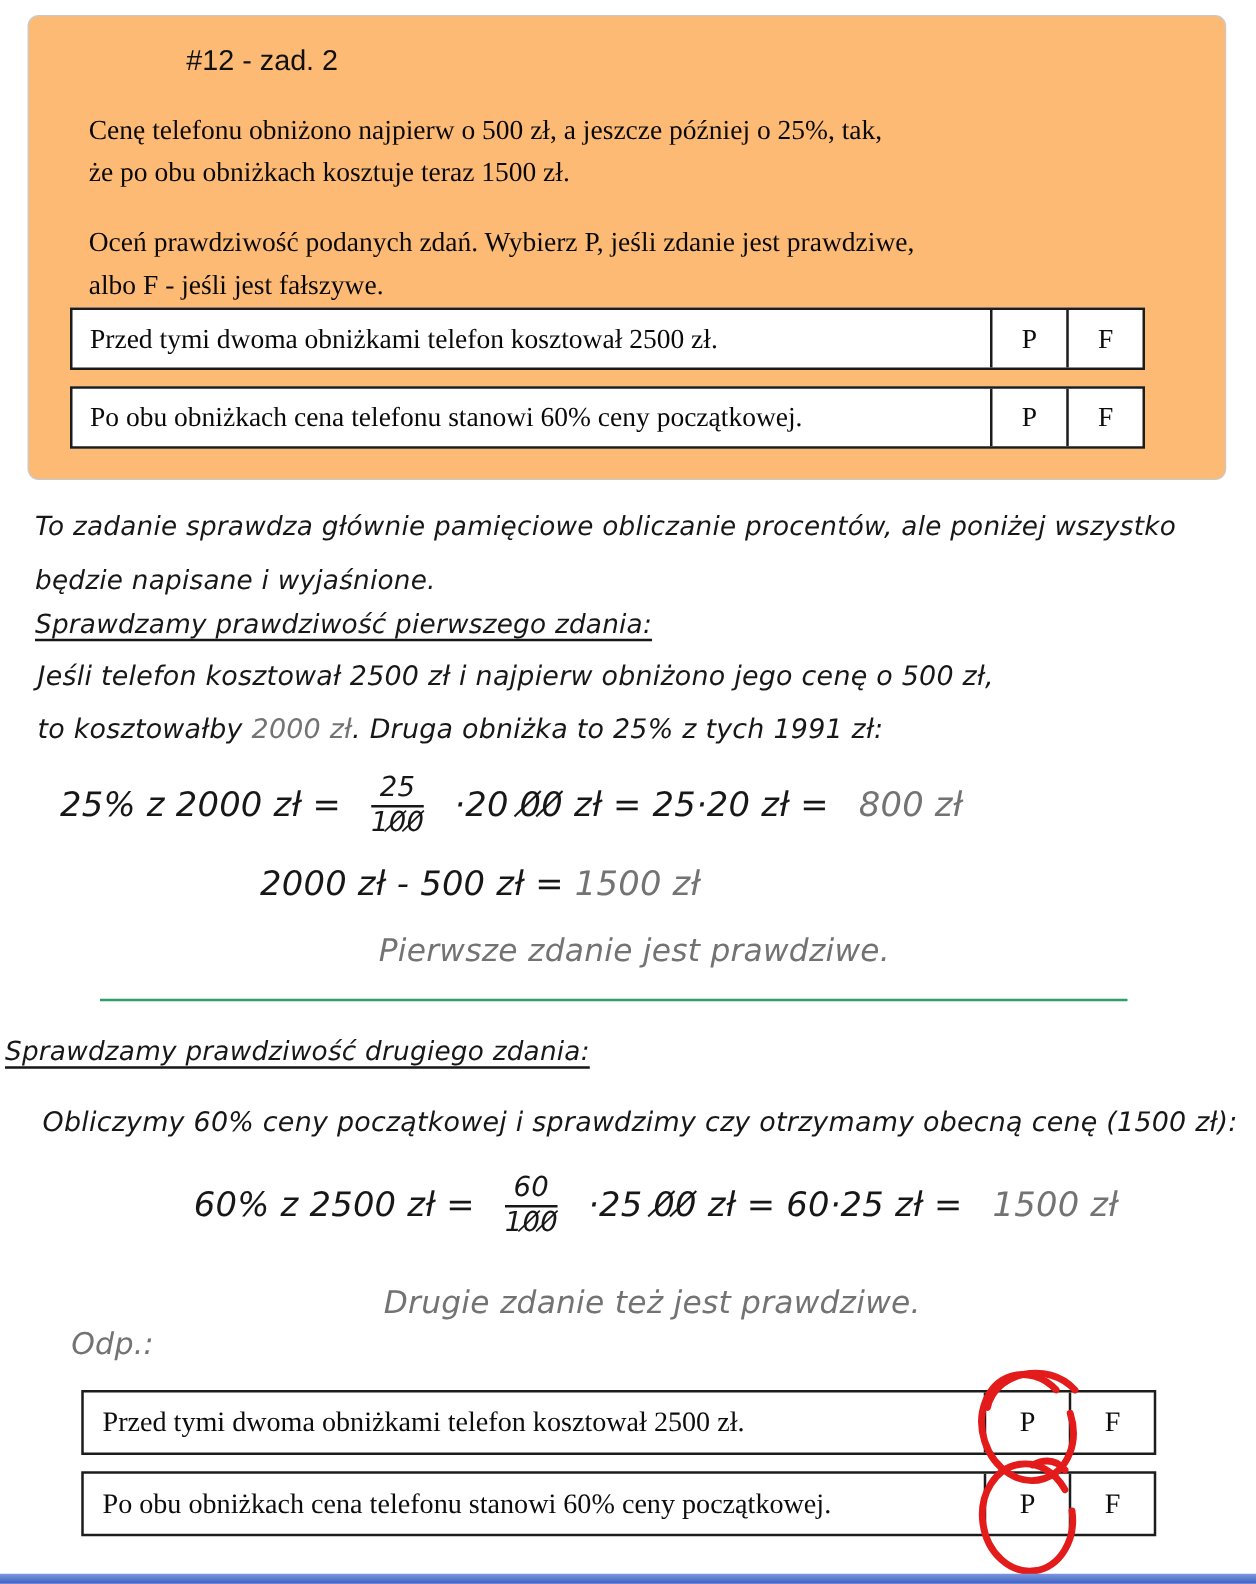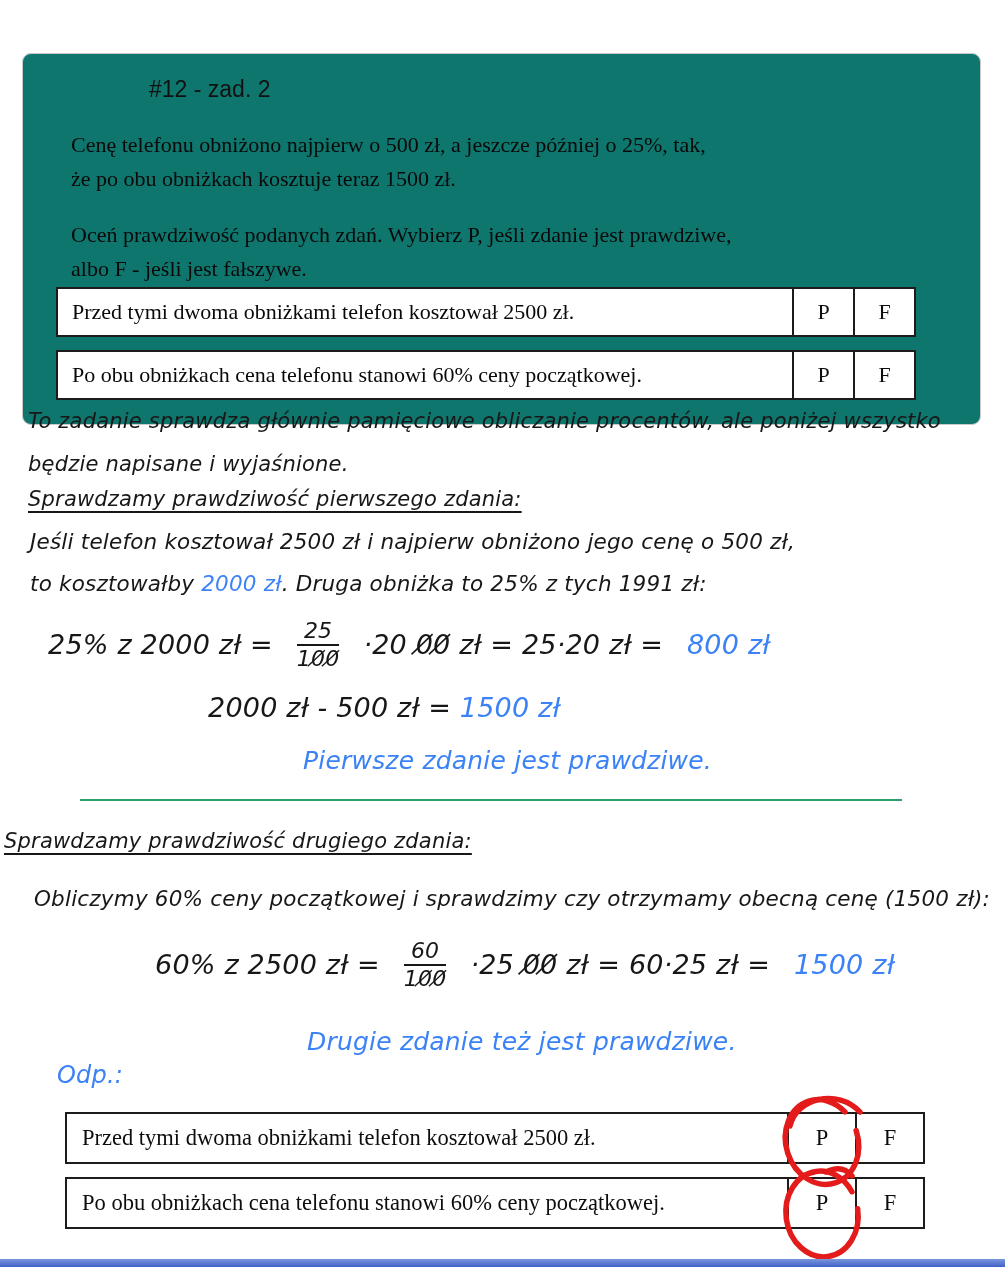--- a/index.html
+++ b/index.html
@@ -4,21 +4,21 @@
 <style>
   * { margin:0; padding:0; box-sizing:border-box; }
   html,body { background:#ffffff; }
   body {
     width:1005px; height:1267px; position:relative; overflow:hidden;
     font-family:"Liberation Serif", serif; color:#0d0d0d;
   }
   
   .card {
     position:absolute; left:22px; top:12px; width:959px; height:372px;
-    background:#0f766e; border:1px solid #c9c9c9; border-radius:9px;margin-top:41px;
+    background:#fdba74; border:1px solid #c9c9c9; border-radius:9px;
   }
   .card-title {
     position:absolute; left:126px; top:22px;
     font-family:"Liberation Sans", sans-serif; font-size:23px; color:#111;
   }
   .serif-par { position:absolute; left:48px; font-size:22px; line-height:34px; color:#090909; }
   .trow {
     position:absolute; left:33px; width:860px; height:50px;
     display:flex; border:2px solid #1c1c1c; background:#fff;
   }
@@ -30,21 +30,21 @@
     width:61px; border-left:2px solid #1c1c1c;
     display:flex; align-items:center; justify-content:center; font-size:22px;
   }
   
   .hw {
     font-family:"DejaVu Sans", cursive; font-style:italic;
     color:#171717; letter-spacing:0.2px;
   }
   .abs { position:absolute; }
   .u { text-decoration:underline; text-underline-offset:5px; text-decoration-thickness:2px; }
-  .blue { color:#3b82f6; }
+  .blue { color:#737373; }
   .formula { display:flex; align-items:center; gap:24px; font-size:27px; white-space:nowrap; }
   .frac { display:inline-flex; flex-direction:column; align-items:center; font-size:22px; line-height:1.15; }
   .frac .num { padding:0 7px 1px; border-bottom:2px solid #171717; }
   .divider { position:absolute; left:80px; top:799px; width:822px; height:2px; background:#2f9e68; }
   
   .btrow {
     position:absolute; left:65px; width:860px; height:52px;
     display:flex; border:2px solid #1c1c1c; background:#fff;
   }
   .btrow .stmt { flex:1; display:flex; align-items:center; padding-left:15px; font-size:22.5px; }

